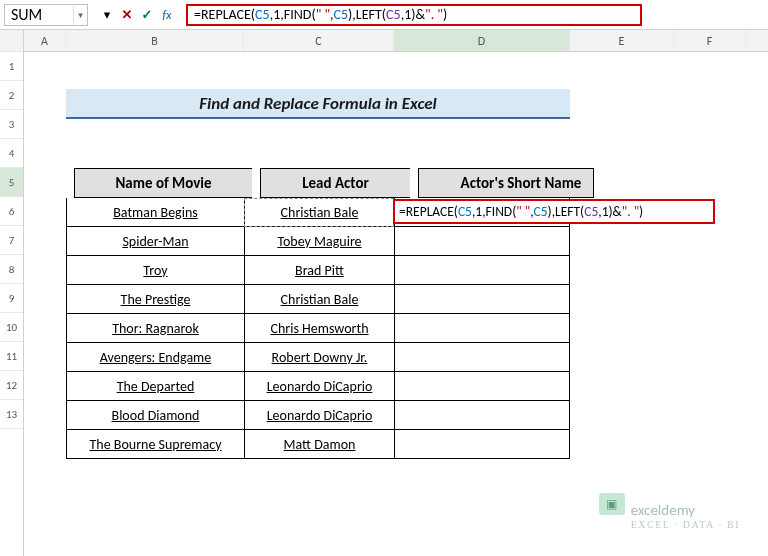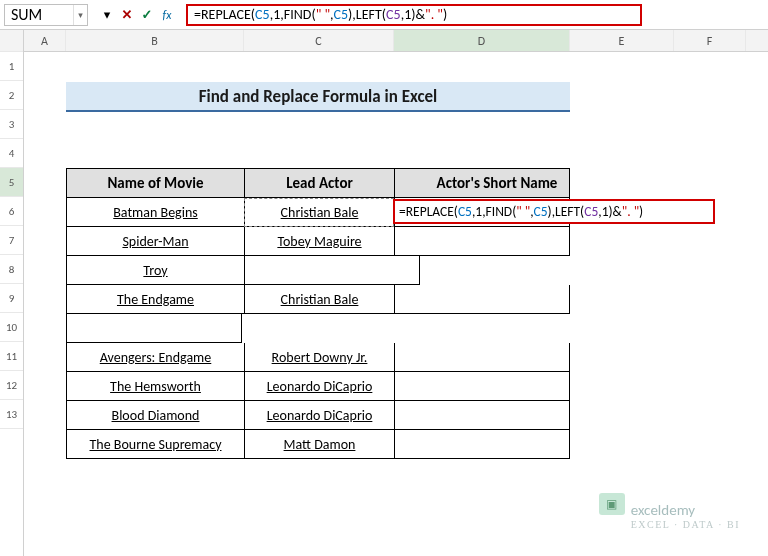--- a/index.html
+++ b/index.html
@@ -23,26 +23,26 @@
 .rh:first-child { height: 22px; background: #f3f3f3; }
 
 .grid { flex: 1; position: relative; }
 .colheads { display: flex; height: 22px; background: #f3f3f3; border-bottom: 1px solid #d0d0d0; }
 .ch { border-right: 1px solid #e8e8e8; display: flex; align-items: center; justify-content: center; font-size: 12px; color: #555; }
 .cA { width: 42px; } .cB { width: 178px; } .cC { width: 150px; } .cD { width: 176px; } .cE { width: 104px; } .cF { width: 72px; }
 .ch.active { background: #d8e8d8; }
 
 .rows { position: relative; }
 
-.title-area { position: absolute; left: 42px; top: 30px; width: 504px; height: 56px; display: flex; flex-direction: column; justify-content: flex-start; }
+.title-area { position: absolute; left: 42px; top: 24px; width: 504px; height: 56px; display: flex; flex-direction: column; justify-content: center; font-style: italic; }
 .title-cell { height: 30px; background: #d9e8f5; border-bottom: 2px solid #3a6aa0; display: flex; align-items: center; justify-content: center; font-size: 17px; font-weight: bold; color: #1a1a1a; }
 
 .data-table { position: absolute; left: 42px; top: 116px; }
 .db-header { display: flex; }
-.db-header .dcell { background: #e0e0e0; font-weight: bold; font-size: 15px; border: 1px solid #000; border-right: none; justify-content: center; height: 30px; }
+.db-header .dcell { background: #e0e0e0; font-weight: bold; font-size: 15px; border: 1px solid #000; border-right: none; justify-content: center; height: 30px; margin-left: 8px; }
 .db-header .dcell:last-child { border-right: 1px solid #000; }
 .db-row { display: flex; text-decoration: underline; }
 .dcell { display: flex; align-items: center; justify-content: center; font-size: 14px; border-left: 1px solid #000; border-bottom: 1px solid #000; height: 29px; padding: 0 6px; }
 .dcell:last-child { border-right: 1px solid #000; padding-left: 36px; }
 .dB { width: 178px; } .dC { width: 150px; } .dD { width: 176px; }
 
 .active-source { position: absolute; left: 220px; top: 146px; width: 150px; height: 29px; border: 1.5px dashed #888; pointer-events: none; }
 .red-overlay { position: absolute; left: 369px; top: 147px; width: 322px; height: 25px; border: 2.5px solid #d10000; background: #fff; padding: 1px 4px; font-size: 13.5px; font-family: Calibri, Arial; display: flex; align-items: center; }
 
 .fn-black { color: #000; }
@@ -138,37 +138,40 @@
               <div class="dcell dC">Christian Bale</div>
               <div class="dcell dD"></div>
             </div>
             <div class="db-row">
               <div class="dcell dB">Spider-Man</div>
               <div class="dcell dC">Tobey Maguire</div>
               <div class="dcell dD"></div>
             </div>
             <div class="db-row">
               <div class="dcell dB">Troy</div>
-              <div class="dcell dD"></div>
-            </div>
-            <div class="db-row">
-              <div class="dcell dB">The Endgame</div>
+              <div class="dcell dC">Brad Pitt</div>
+              <div class="dcell dD"></div>
+            </div>
+            <div class="db-row">
+              <div class="dcell dB">The Prestige</div>
               <div class="dcell dC">Christian Bale</div>
               <div class="dcell dD"></div>
             </div>
             <div class="db-row">
+              <div class="dcell dB">Thor: Ragnarok</div>
+              <div class="dcell dC">Chris Hemsworth</div>
               <div class="dcell dD"></div>
             </div>
             <div class="db-row">
               <div class="dcell dB">Avengers: Endgame</div>
               <div class="dcell dC">Robert Downy Jr.</div>
               <div class="dcell dD"></div>
             </div>
             <div class="db-row">
-              <div class="dcell dB">The Hemsworth</div>
+              <div class="dcell dB">The Departed</div>
               <div class="dcell dC">Leonardo DiCaprio</div>
               <div class="dcell dD"></div>
             </div>
             <div class="db-row">
               <div class="dcell dB">Blood Diamond</div>
               <div class="dcell dC">Leonardo DiCaprio</div>
               <div class="dcell dD"></div>
             </div>
             <div class="db-row">
               <div class="dcell dB">The Bourne Supremacy</div>

